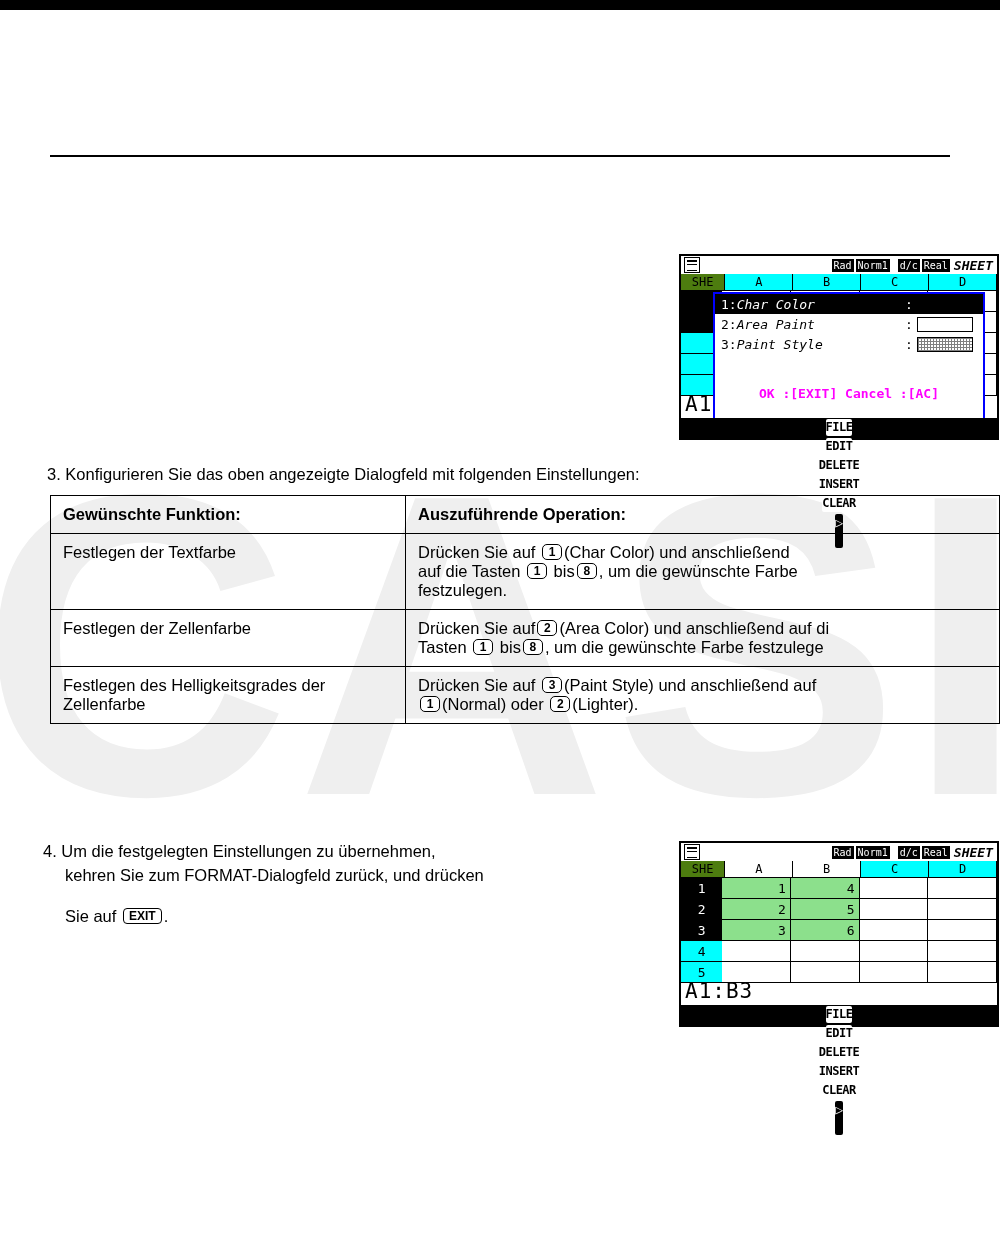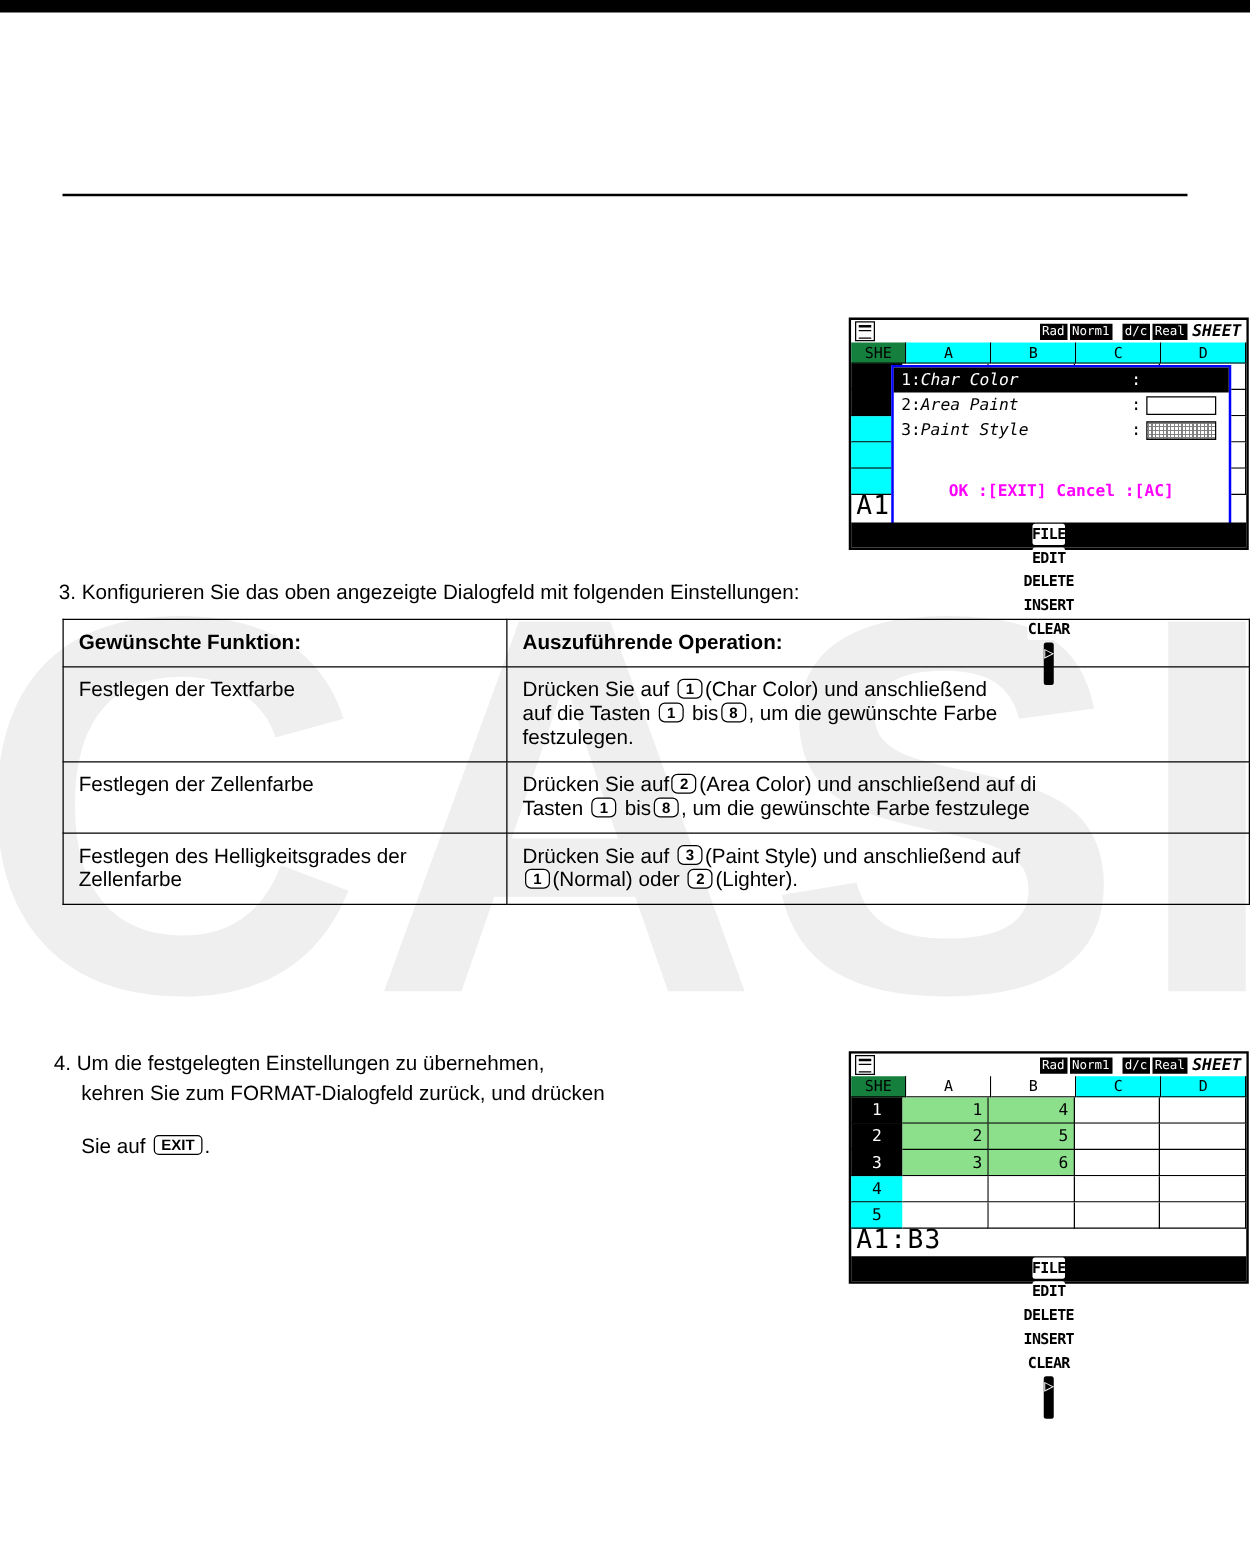--- a/index.html
+++ b/index.html
@@ -110,21 +110,21 @@
   }
   .sheet-head .cellhdr {
     border: 1px solid #000;
     border-left: 0;
     border-top: 0;
     display: flex; align-items: center; justify-content: center;
     background: #00ffff;
     font-family: "DejaVu Sans Mono", monospace;
   }
   .sheet-head .corner {
-    background: #15803d;
+    background: #4d7c0f;
     border: 1px solid #000;
     border-left: 0; border-top: 0;
     display:flex;align-items:center;justify-content:center;
     font-size: 12px;
     font-family:"DejaVu Sans Mono", monospace;
   }
   .sheet-row { display: flex; height: 21px; font-size: 13px; }
   .sheet-row .rowhdr {
     background: #000000;
     color: #ffffff;

